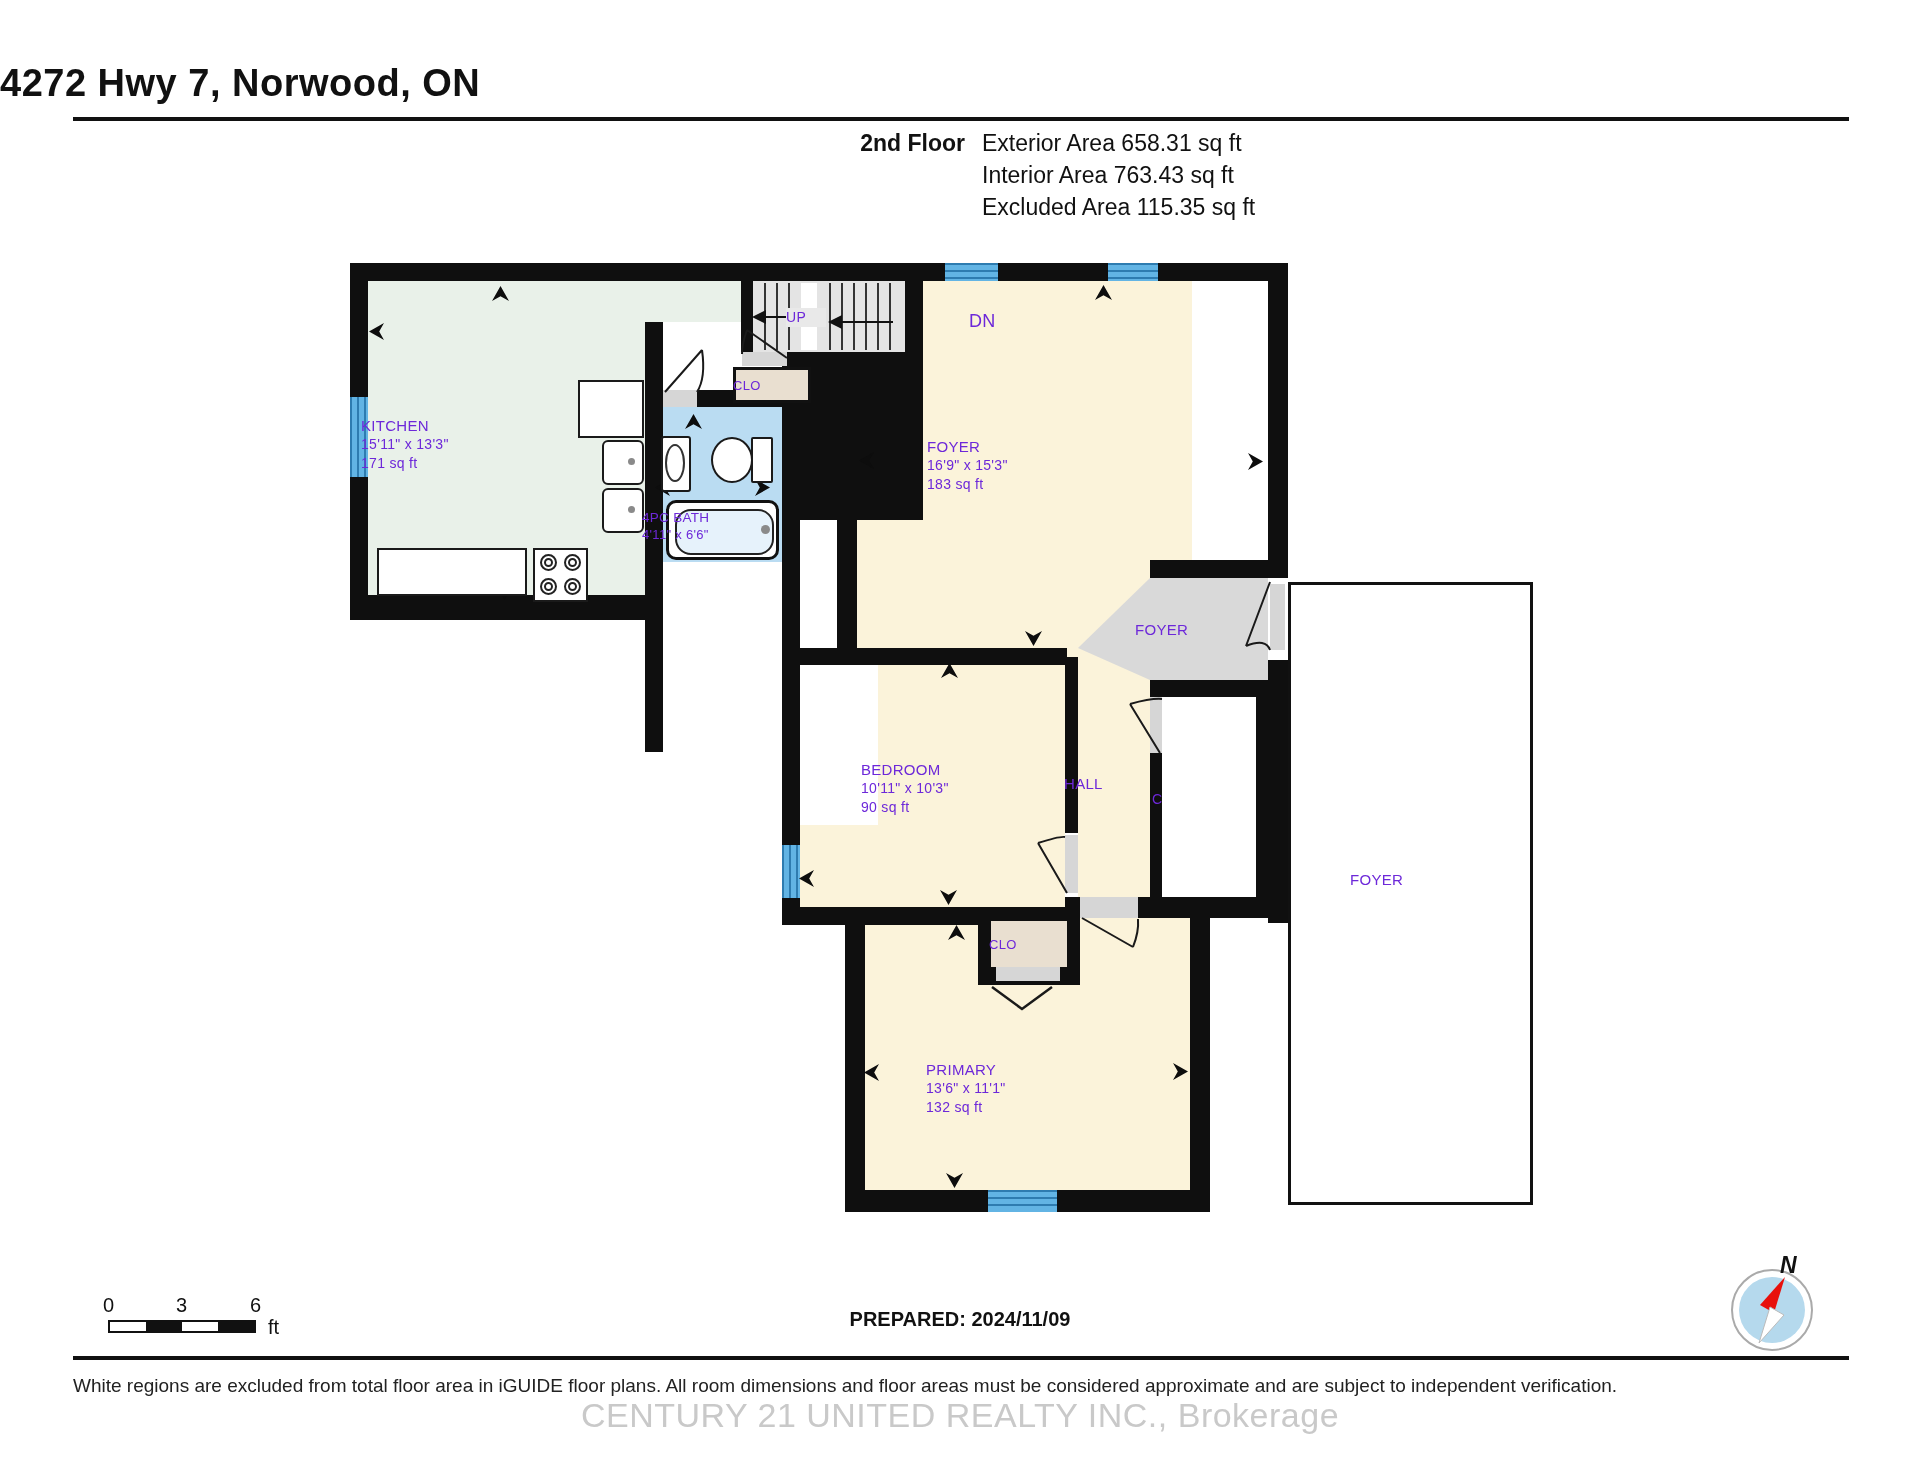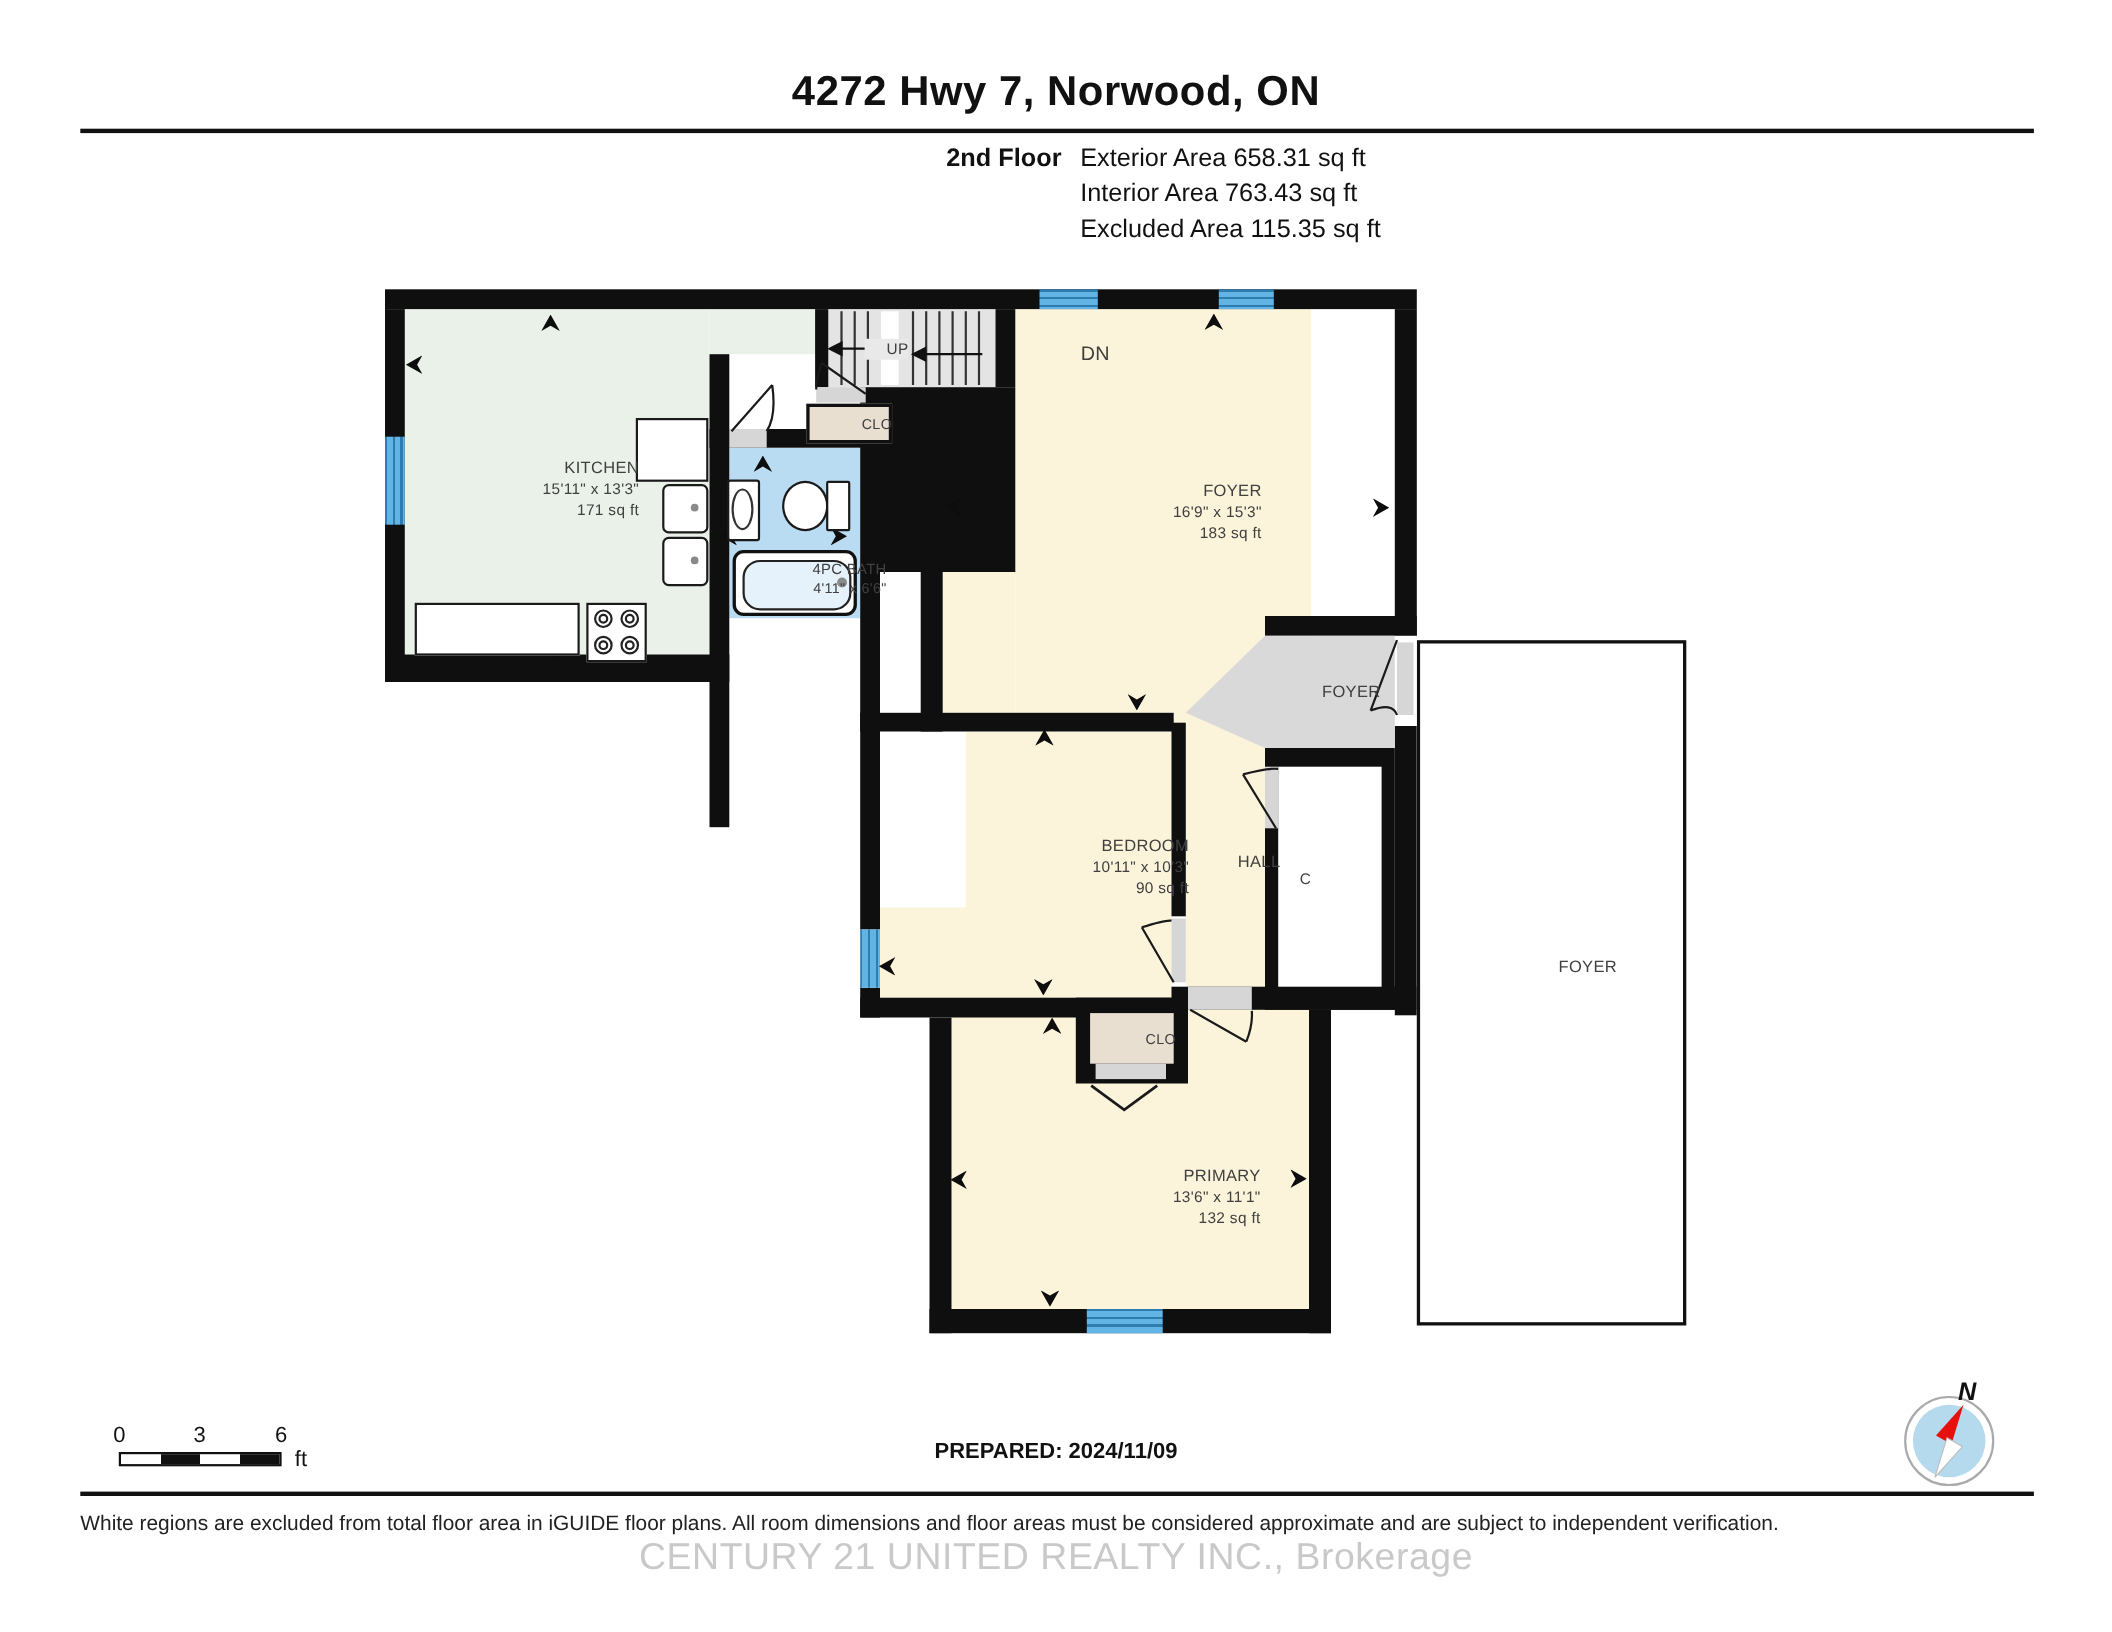--- a/index.html
+++ b/index.html
@@ -6,29 +6,29 @@
   body{width:1920px;height:1484px;position:relative;background:#fff;
        font-family:"Liberation Sans", sans-serif;color:#111;overflow:hidden}
   .abs{position:absolute}
   .t{position:absolute;white-space:nowrap}
   .wall{position:absolute;background:#0f0f0f}
   .win{position:absolute}
   .winH{background:linear-gradient(to bottom,#2e7cb0 0 2px,#62b4e4 2px 7px,#2e7cb0 7px 9px,#62b4e4 9px 14px,#2e7cb0 14px 16px,#62b4e4 16px 100%)}
   .winV{background:linear-gradient(to right,#2e7cb0 0 2px,#62b4e4 2px 7px,#2e7cb0 7px 9px,#62b4e4 9px 14px,#2e7cb0 14px 16px,#62b4e4 16px 100%)}
   .strip{position:absolute;background:#d6d6d6}
   .room{position:absolute}
-  .rl{position:absolute;text-align:right;font-size:15px;line-height:19px;color:#404040;letter-spacing:.3px}
+  .rl{position:absolute;text-align:left;font-size:15px;line-height:19px;color:#6d28d9;letter-spacing:.3px}
   .rl span{display:block}
   .rl .dim{font-size:14px}
   .fix{position:absolute;background:#fff;border:2px solid #1a1a1a;box-sizing:border-box}
   .burner{position:absolute;width:17px;height:17px;border:2px solid #222;border-radius:50%;box-sizing:border-box}
   .burner::after{content:"";position:absolute;inset:2px;border:2px solid #222;border-radius:50%}
   .arr{position:absolute;width:17px;height:15px;background:#0d0d0d;
        clip-path:polygon(50% 0,100% 100%,50% 68%,0 100%)}
-  .hdr-title{left:0;top:62px;width:1920px;text-align:center;font-size:38px;font-weight:bold;letter-spacing:.5px}
+  .hdr-title{left:0;top:62px;width:1920px;text-align:left;font-size:38px;font-weight:bold;letter-spacing:.5px}
   .rule{position:absolute;left:73px;width:1776px;height:4px;background:#111}
   .hdr-line{font-size:23px}
   .scale-num{font-size:20px}
   .disclaimer{left:73px;top:1375px;font-size:19px;color:#222}
   .watermark{left:0;top:1396px;width:1920px;text-align:center;font-size:34px;color:#c9c9c9;
              text-shadow:0 0 6px #fff,0 0 2px #fff;letter-spacing:.5px}
   .prepared{font-size:20px;font-weight:600}
   svg{position:absolute;left:0;top:0}
 </style>
 </head>

